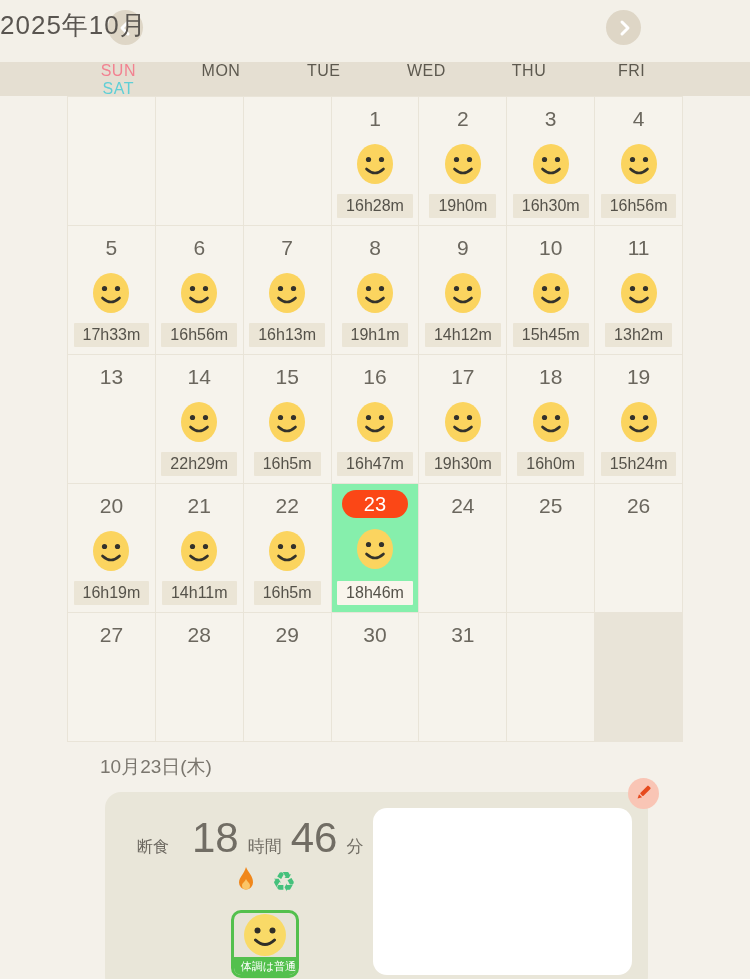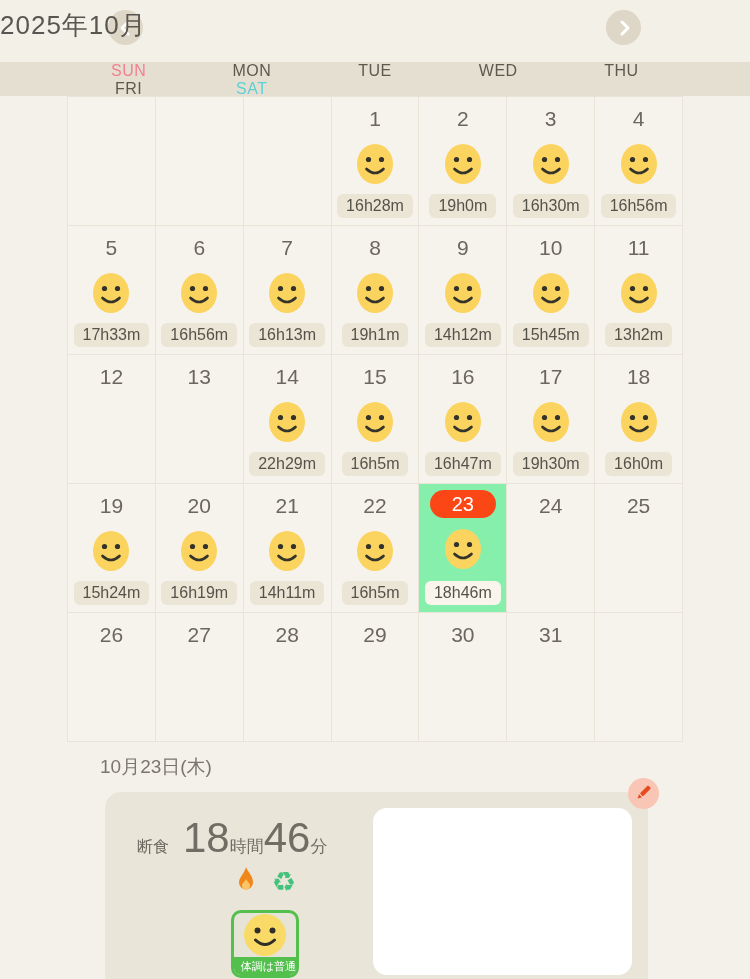--- a/index.html
+++ b/index.html
@@ -14,49 +14,49 @@
   .nav-btn { position:absolute; top:10px; width:35px; height:35px; border-radius:50%;
              background:#ded6c6; border:none; display:flex; align-items:center; justify-content:center;
              cursor:pointer; }
   .nav-btn.prev { left:108px; }
   .nav-btn.next { left:606px; }
   .nav-btn svg { display:block; }
 
   
   .weekday-bar { height:34px; background:#e5dfd2; position:relative; }
   .weekday-grid { position:absolute; left:67px; top:0; width:616px; height:34px;
-                  display:grid; grid-template-columns:repeat(5,1fr); }
+                  display:grid; grid-template-columns:repeat(6,1fr); }
   .wd { display:flex; align-items:center; justify-content:center;
         font-size:16px; color:#5d594f; letter-spacing:0.5px; }
   .wd.sun { color:#f28291; }
   .wd.sat { color:#5fcfd6; }
 
   
   .calendar { position:absolute; left:67px; top:96px; width:616px;
               display:grid; grid-template-columns:repeat(7,1fr); grid-auto-rows:128px;
               gap:1px; background:#e9e4d8; border:1px solid #e9e4d8; }
   .cell { background:#f6f3ec; display:flex; flex-direction:column; align-items:center;
           position:relative; }
   .cell.selected { background:#86efac; }
   .daynum { height:32px; margin-top:6px; display:flex; align-items:center; justify-content:center;
             font-size:21px; color:#6b675e; }
   .selected .daynum { margin-top:4px; }
   .selpill { background:#fb4716; color:#ffffff; border-radius:15px; min-width:66px; height:28px;
              display:flex; align-items:center; justify-content:center; font-size:20px; }
   .cell .face { margin-top:8px; }
   .time { margin-top:auto; margin-bottom:7px; background:#ebe5d6; color:#55524a;
-          font-size:16px; padding:3px 9px; border-radius:6px; line-height:1.1; }
+          font-size:16px; padding:3px 9px; border-radius:1px; line-height:1.1; }
   .selected .time { background:#f9f5ec; }
 
   
   .detail-date { position:absolute; left:100px; top:754px; font-size:19px; color:#7a766e; }
   .card { position:absolute; left:105px; top:792px; width:543px; height:200px;
           background:#e9e6d9; border-radius:16px; }
   .card-left { position:absolute; left:26px; top:0; width:268px; }
-  .fast-row { margin-top:22px; display:flex; align-items:baseline; justify-content:flex-start; }
+  .fast-row { margin-top:22px; display:flex; align-items:baseline; justify-content:flex-start;gap:9px; }
   .fast-label { font-size:16px; color:#6b675f; margin-left:6px; margin-right:14px; }
   .fast-num { font-size:42px; color:#716d64; }
   .fast-unit { font-size:17px; color:#716d64; }
   .icons-row { margin-top:4px; display:flex; align-items:center; justify-content:center; gap:14px; }
   .recycle { font-size:27px; color:#45c17c; font-weight:bold; line-height:1; }
   .mood-box { margin:12px auto 0 auto; width:68px; height:68px; border:3px solid #53c04d;
               border-radius:10px; background:#e6e3d7; display:flex; flex-direction:column;
               align-items:center; overflow:hidden; }
   .mood-box .face-wrap { flex:1; display:flex; align-items:center; justify-content:center; }
   .mood-label { width:100%; background:#53c04d; color:#ffffff; font-size:11px; text-align:right;
@@ -210,23 +210,20 @@
         <div class="daynum">11</div>
         <span class="face"><svg width="38" height="42" viewBox="0 0 38 42">
             <ellipse cx="19" cy="21" rx="18" ry="20" fill="#fbd45f"></ellipse>
             <circle cx="12.5" cy="16.5" r="2.6" fill="#33322b"></circle>
             <circle cx="25.5" cy="16.5" r="2.6" fill="#33322b"></circle>
             <path d="M10.5 26 Q19 34 27.5 26" fill="none" stroke="#33322b" stroke-width="2.6" stroke-linecap="round"></path>
           </svg></span>
         <span class="time">13h2m</span>
       </div>
       <div class="cell">
-        <div class="daynum">12</div>
-      </div>
-      <div class="cell">
         <div class="daynum">13</div>
       </div>
       <div class="cell">
         <div class="daynum">14</div>
         <span class="face"><svg width="38" height="42" viewBox="0 0 38 42">
             <ellipse cx="19" cy="21" rx="18" ry="20" fill="#fbd45f"></ellipse>
             <circle cx="12.5" cy="16.5" r="2.6" fill="#33322b"></circle>
             <circle cx="25.5" cy="16.5" r="2.6" fill="#33322b"></circle>
             <path d="M10.5 26 Q19 34 27.5 26" fill="none" stroke="#33322b" stroke-width="2.6" stroke-linecap="round"></path>
           </svg></span>

